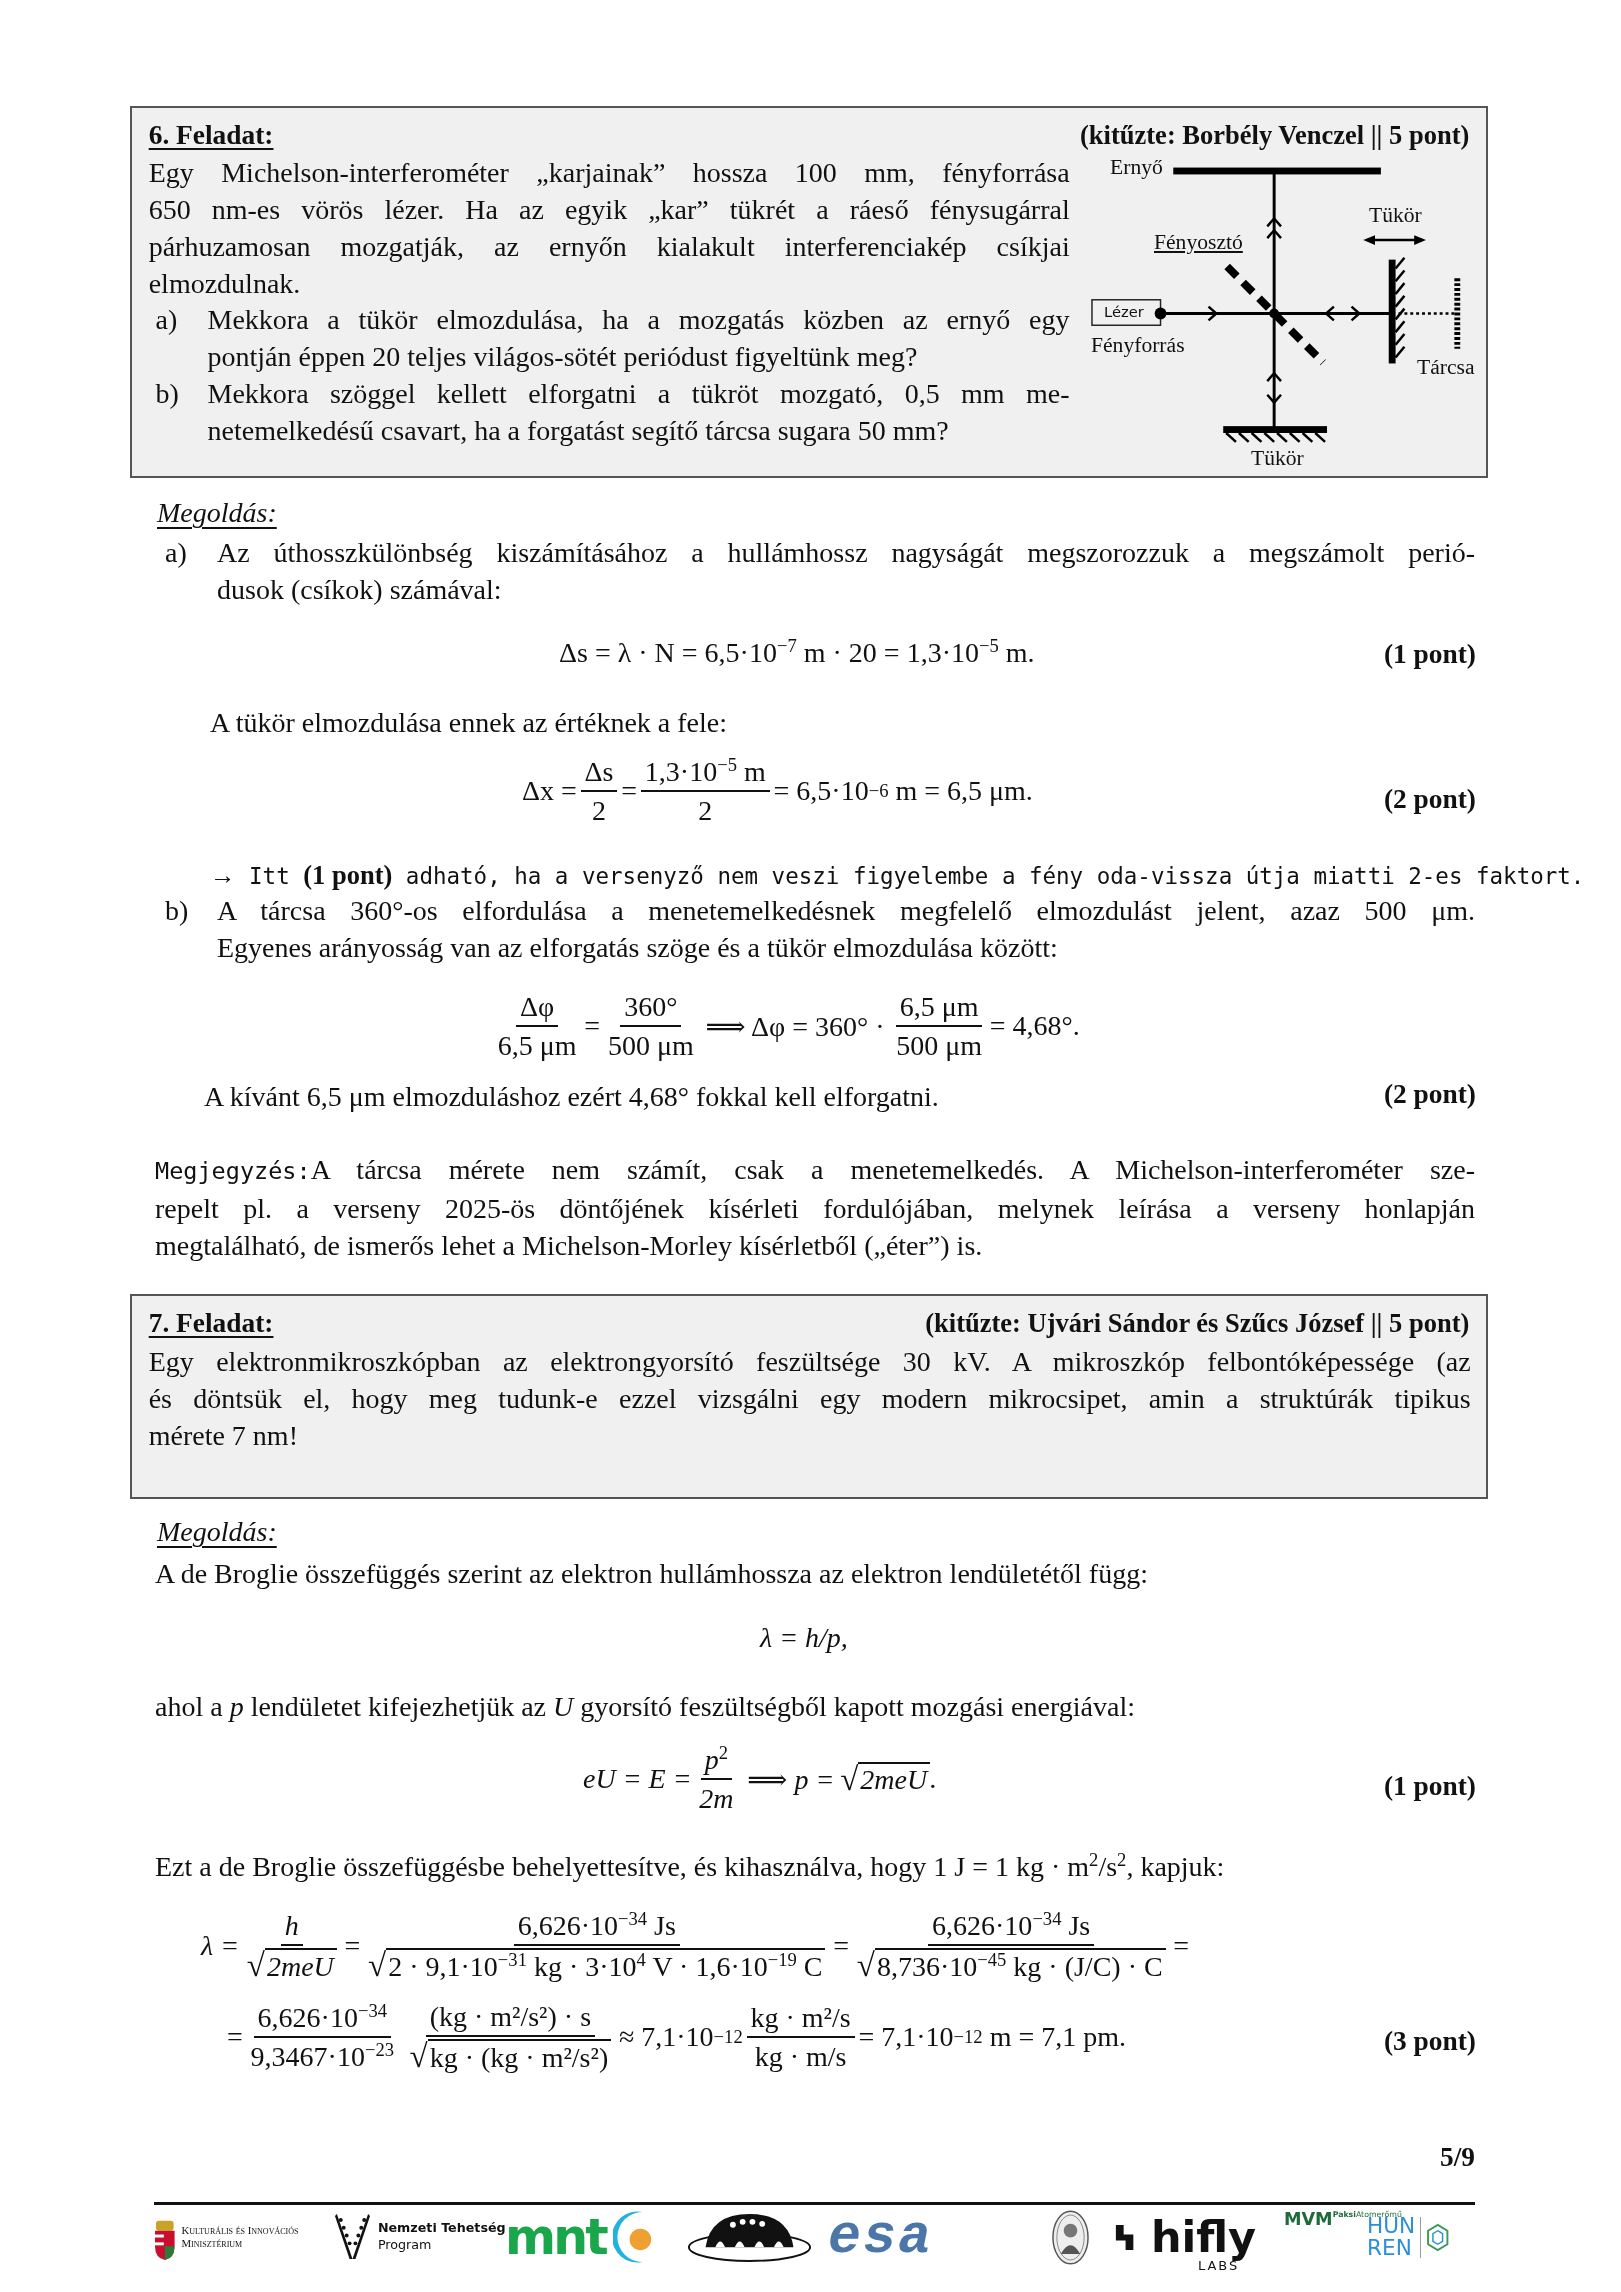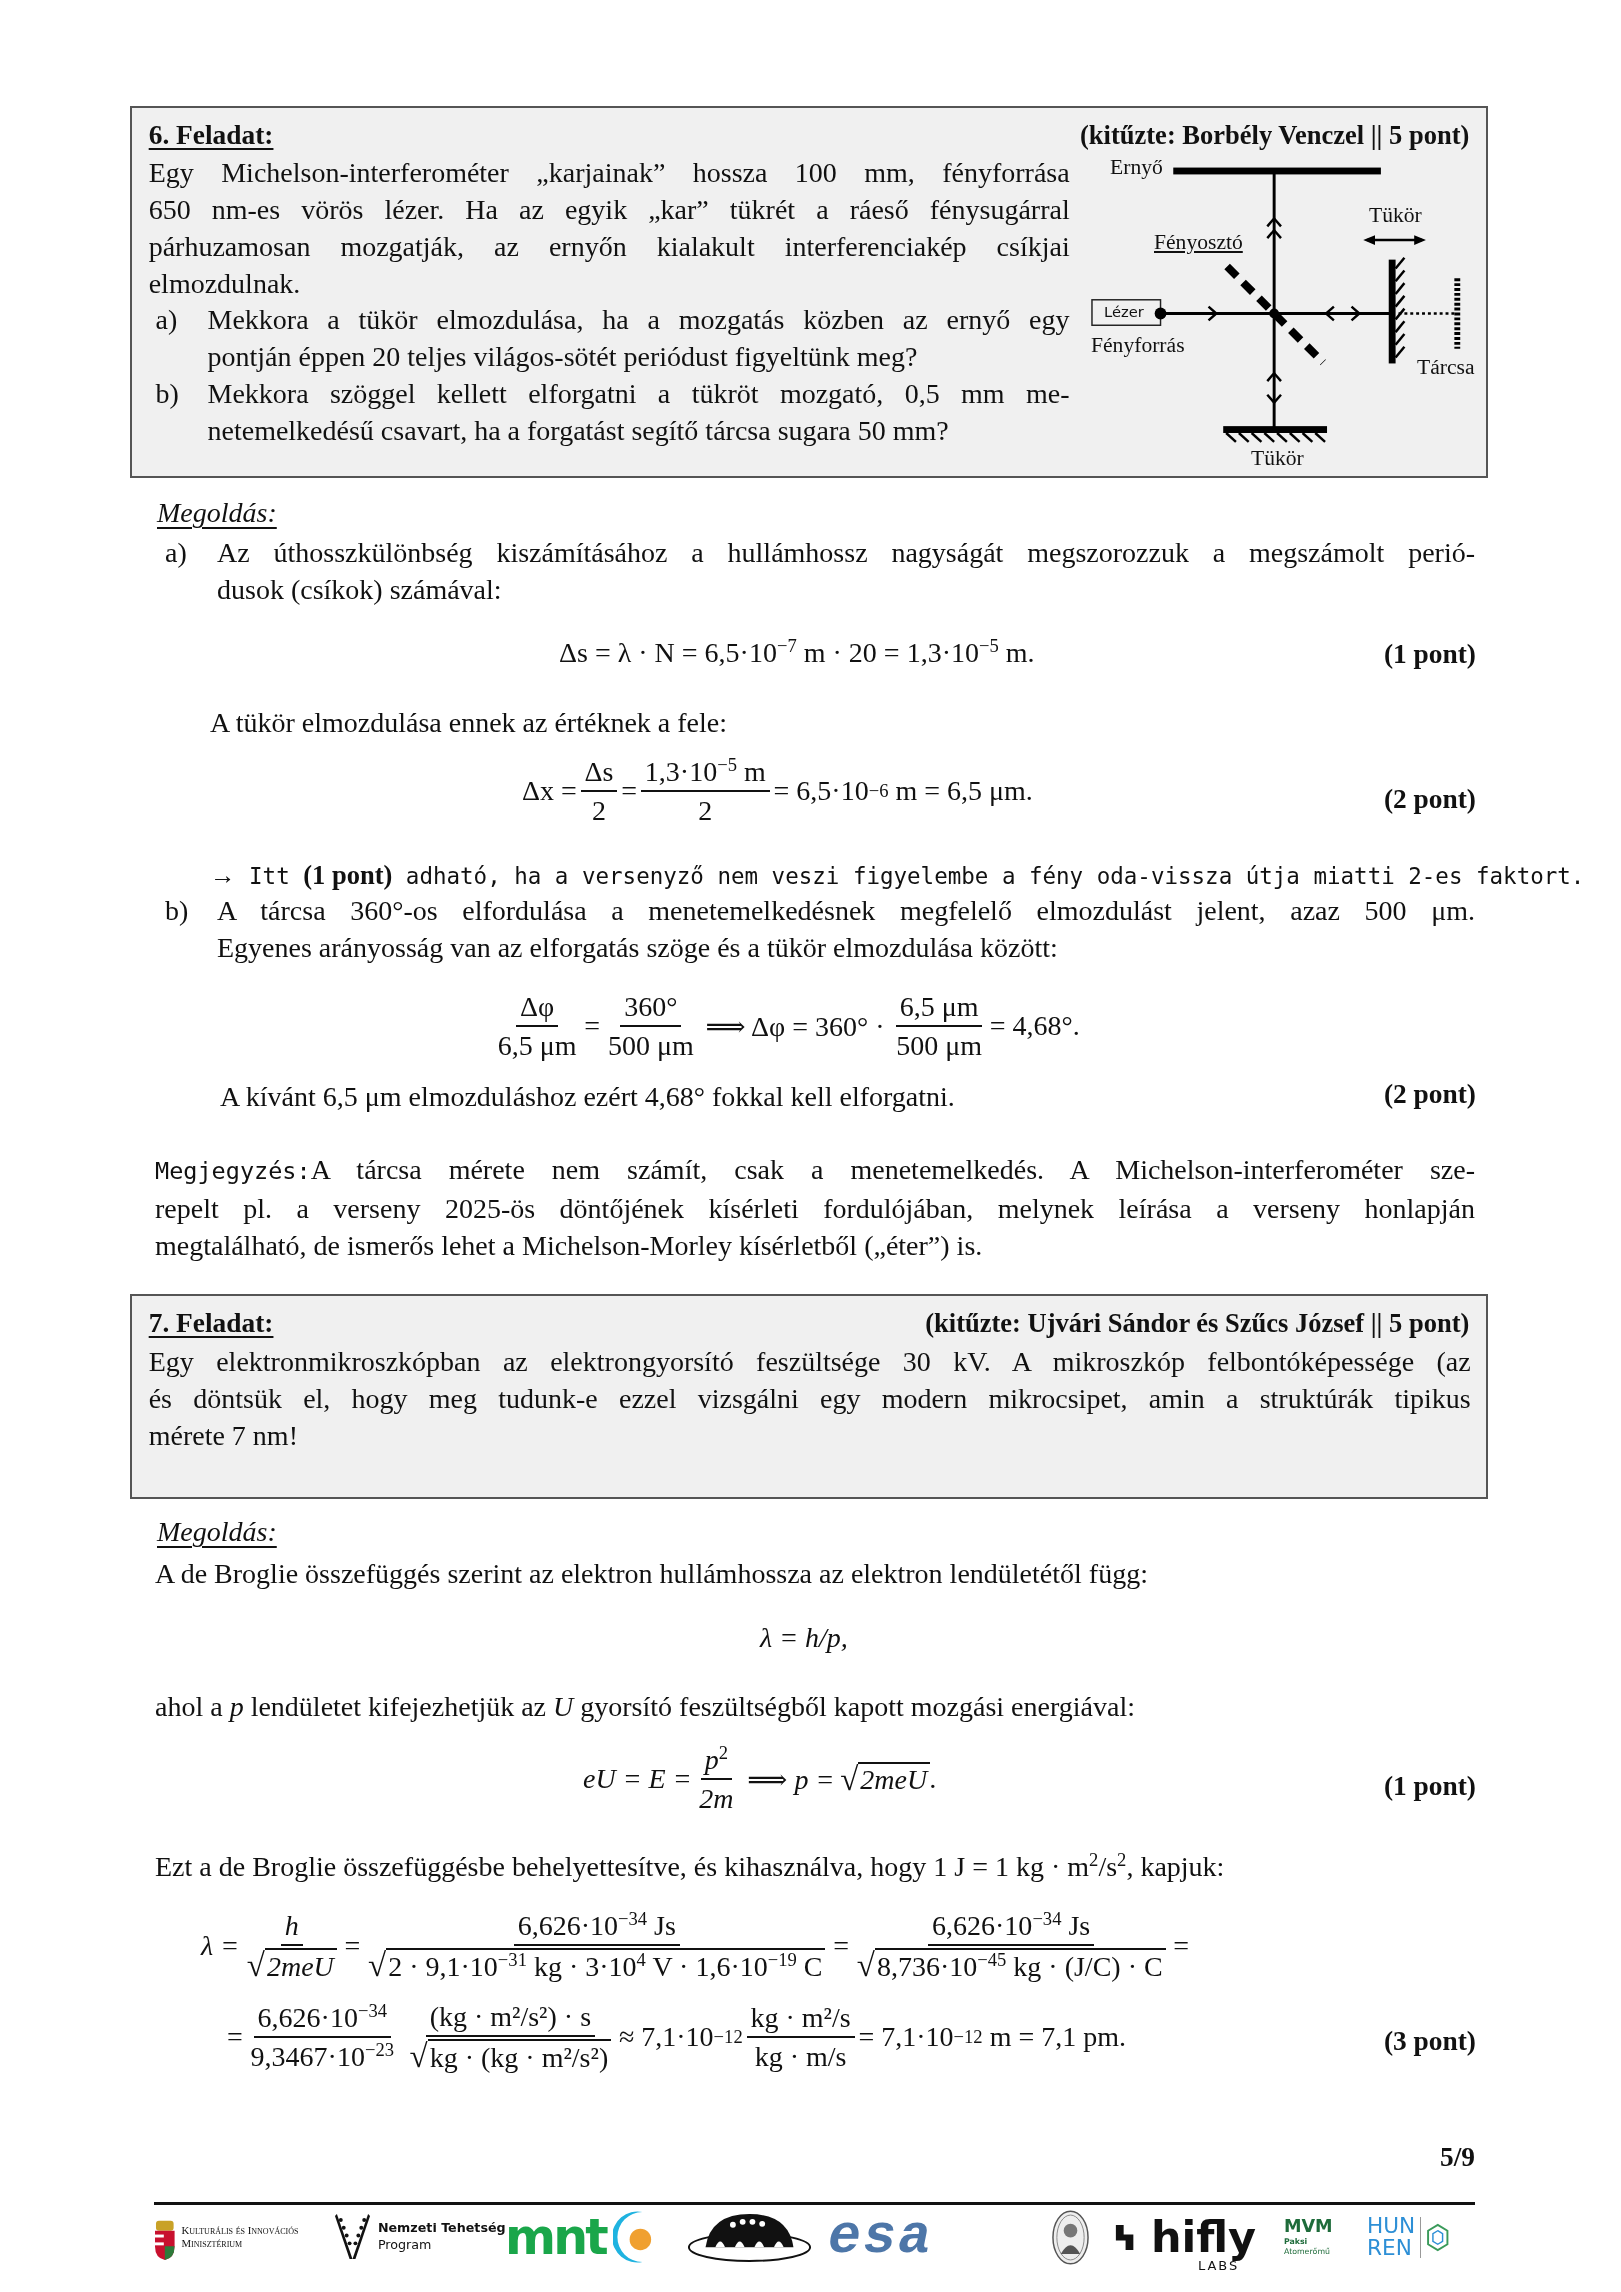--- a/index.html
+++ b/index.html
@@ -195,21 +195,21 @@
       <span class="den">500 μm</span>
     </span>
   <span style="margin:0 3.9px;">⟹ Δφ = 360° ·</span>
   <span class="frac">
       <span class="num">6,5 μm</span>
       <span class="den">500 μm</span>
     </span>
   <span>= 4,68°.</span>
 </div>
 
-<div class="txt abs" style="left:220px;top:1078px;">A kívánt 6,5 μm elmozduláshoz ezért 4,68° fokkal kell elforgatni.</div>
+<div class="txt abs" style="left:204px;top:1078px;">A kívánt 6,5 μm elmozduláshoz ezért 4,68° fokkal kell elforgatni.</div>
 <div class="pont" style="top:1079px;">(2 pont)</div>
 
 <div class="para txt" style="left:155px;top:1151px;width:1320px;">
   <div style="text-align-last:justify"><span class="mono" style="font-size:23.5px;">Megjegyzés:</span><span>A tárcsa mérete nem számít, csak a menetemelkedés.  A Michelson-interferométer sze-</span></div>
   <div style="text-align-last:justify">repelt pl.  a verseny 2025-ös döntőjének kísérleti fordulójában, melynek leírása a verseny honlapján</div>
   <div>megtalálható, de ismerős lehet a Michelson-Morley kísérletből („éter”) is.</div>
 </div>
 
 <div class="taskbox" style="top:1294px;height:205px;">
   <div class="task-title">7. Feladat:</div>
@@ -371,21 +371,21 @@
 <div class="logo" style="left:1112px;">
   <svg width="33" height="33" viewBox="0 0 34 34">
     <path d="M4 4 h8 v10 h10 v16 h-8 v-10 h-10z" fill="#111"></path>
   </svg>
   <div style="position:relative;margin-left:5.9px;">
     <span style="font-family:'DejaVu Sans',sans-serif;font-weight:bold;font-size:43px;line-height:45px;color:#111;">hifly</span>
     <span style="position:absolute;left:47px;top:43px;font-family:'DejaVu Sans',sans-serif;font-size:13px;letter-spacing:2px;">LABS</span>
   </div>
 </div>
 
-<div class="logo" style="left:1284px;flex-direction:column;align-items:flex-start;justify-content:center;">
+<div class="logo" style="left:1284px;flex-direction:row;align-items:flex-start;justify-content:center;">
   <span style="font-family:'DejaVu Sans',sans-serif;font-weight:bold;font-size:17.6px;color:#1e6b3a;line-height:19.6px;">MVM</span>
   <span style="font-family:'DejaVu Sans',sans-serif;font-size:7.8px;color:#1e6b3a;line-height:9.8px;font-weight:bold;">Paksi</span>
   <span style="font-family:'DejaVu Sans',sans-serif;font-size:7.8px;color:#1e6b3a;line-height:9.8px;">Atomerőmű</span>
 </div>
 
 <div class="logo" style="left:1367px;">
   <div style="font-family:'DejaVu Sans',sans-serif;font-size:21.6px;line-height:21.6px;color:#2d8fd6;">
     <div>HUN</div>
     <div>REN</div>
   </div>

